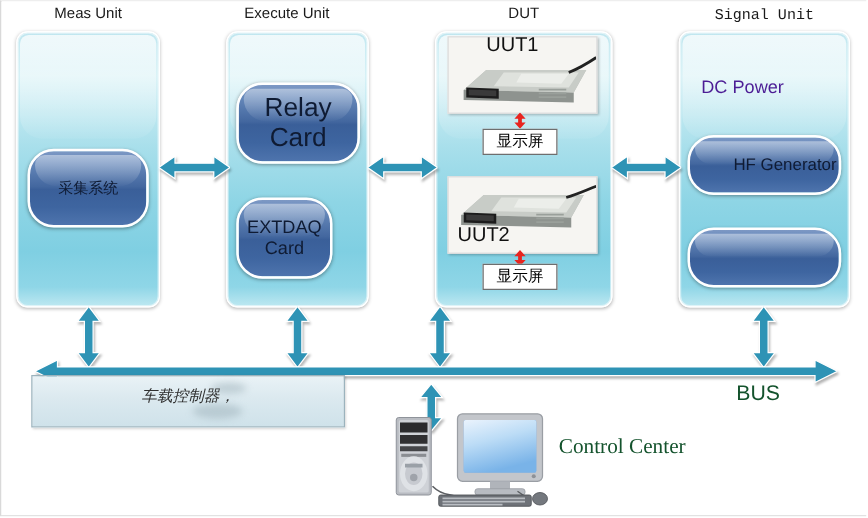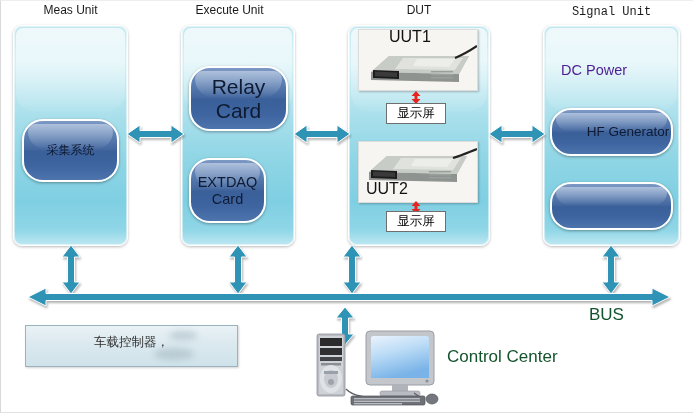--- a/index.html
+++ b/index.html
@@ -328,21 +328,21 @@
     </svg>
   </div>
 
   <div class="bus-arrow" style="left:28px; top:287px; width:642px; height:20px;">
     <svg width="642" height="20" viewBox="0 0 642 20">
       <polygon points="0,10 18,1 18,6.5 624,6.5 624,1 642,10 624,19 624,13.5 18,13.5 18,19" fill="#2e93b5" stroke="#ffffff" stroke-width="1"></polygon>
     </svg>
   </div>
   <div class="freelabel" style="left:589px; top:305px; font-size:17px;">BUS</div>
 
-  <div id="sw-box" style="left:25px; top:325px; width:213px; height:42px;">
+  <div id="sw-box" style="left:25px; top:300px; width:251px; height:42px;font-style:italic;">
     <div class="smudge" style="left:143px; top:5px; width:28px; height:9px;"></div>
     <div class="smudge" style="left:128px; top:22px; width:40px; height:12px;"></div>
     <div id="sw-box-text">车载控制器，</div>
   </div>
 
   <div class="varrow" style="left:334px; top:307px; height:38px;">
     <svg width="22" height="38" viewBox="0 0 22 38">
       <polygon points="11,0 20,11 14.5,11 14.5,27 20,27 11,38 2,27 7.5,27 7.5,11 2,11" fill="#2e93b5" stroke="#ffffff" stroke-width="1"></polygon>
     </svg>
   </div>
@@ -382,15 +382,15 @@
       <g fill="#b9bdc2">
         <rect x="44" y="71" width="66" height="1.4"></rect>
         <rect x="44" y="73.6" width="66" height="1.4"></rect>
         <rect x="44" y="76" width="48" height="1.4"></rect>
       </g>
 
       <ellipse cx="122" cy="72" rx="6" ry="5" fill="#74787e" stroke="#53565b" stroke-width="0.7"></ellipse>
     </svg>
   </div>
 
-  <div class="freelabel" style="left:447px; top:347px; font-size:17px;">Control Center</div>
+  <div class="freelabel" style="left:447px; top:347px; font-size:17px;font-family:Liberation Serif, serif;">Control Center</div>
 
 </div>
 
 </body></html>

